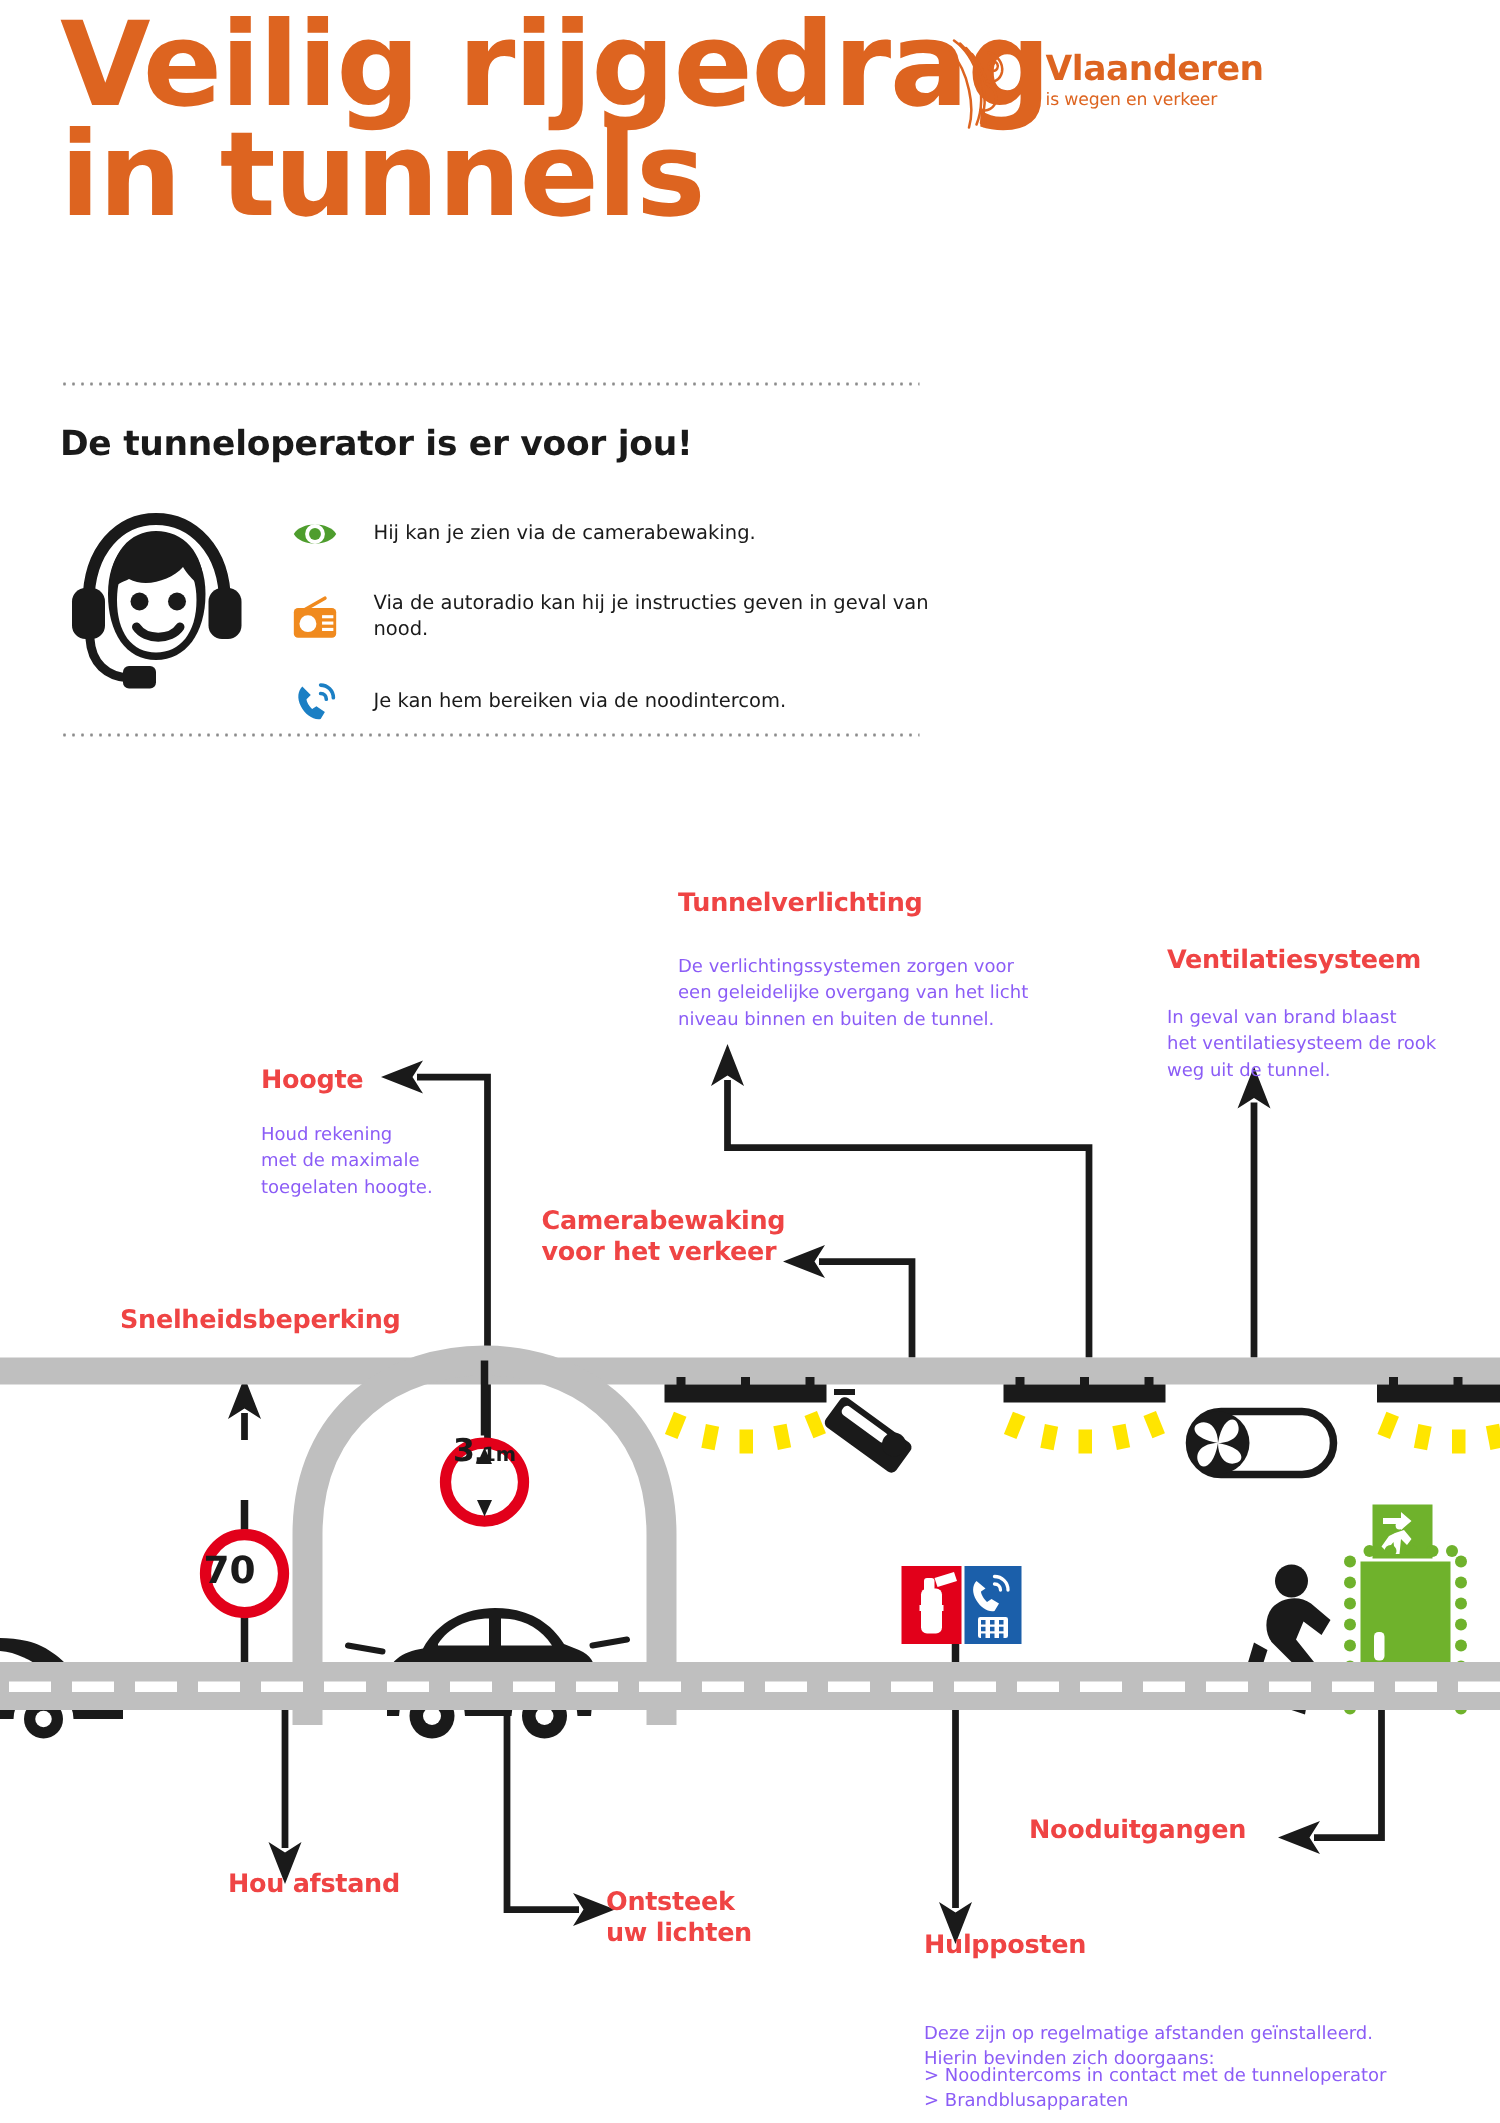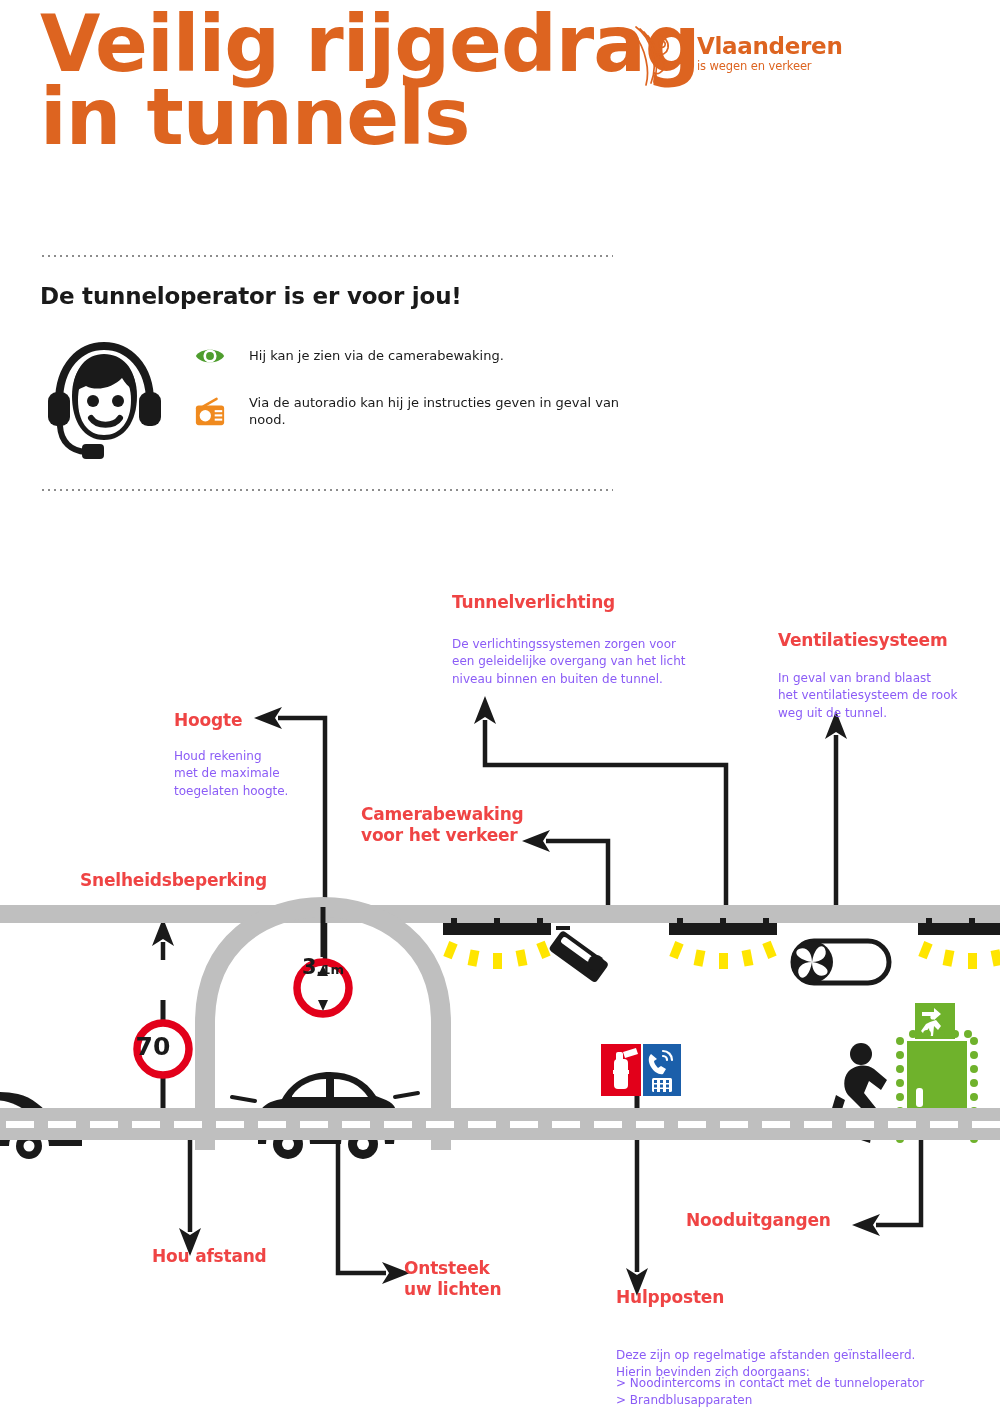--- a/index.html
+++ b/index.html
@@ -154,20 +154,31 @@
           <rect x="2" y="10" width="30" height="21" rx="3" fill="#F08A1E"></rect>
           <circle cx="12" cy="21" r="6" fill="#ffffff"></circle>
           <rect x="22" y="15" width="8" height="2.2" fill="#ffffff"></rect>
           <rect x="22" y="19.5" width="8" height="2.2" fill="#ffffff"></rect>
           <rect x="22" y="24" width="8" height="2.2" fill="#ffffff"></rect>
         </svg>
       </span>
       <span class="op-txt">Via de autoradio kan hij je instructies geven in geval van nood.</span>
     </div>
 
+    <div class="op-row">
+      <span class="op-ico">
+        <svg viewBox="0 0 34 34" width="32" height="32">
+          <path d="M8 6 C5 9, 4 14, 7 20 C10 26, 16 30, 21 29 L24 24 L18 20 L15 22
+                   C13 20, 11 17, 11 15 L14 12 Z" fill="#1B7FC4"></path>
+          <path d="M21 5 C26 5, 30 9, 30 14" fill="none" stroke="#1B7FC4" stroke-width="2.6" stroke-linecap="round"></path>
+          <path d="M21 11 C23.5 11, 25 13, 25 15" fill="none" stroke="#1B7FC4" stroke-width="2.6" stroke-linecap="round"></path>
+        </svg>
+      </span>
+      <span class="op-txt">Je kan hem bereiken via de noodintercom.</span>
+    </div>
 
   </div>
 
   <div class="diagram">
 
     <svg class="svgwrap" viewBox="0 0 1000 855">
       <defs>
         <marker id="arrU" markerWidth="14" markerHeight="14" refX="5" refY="11" orient="auto-start-reverse">
           <path d="M5 0 L10 12 L5 9 L0 12 Z" fill="#1A1A1A"></path>
         </marker>

